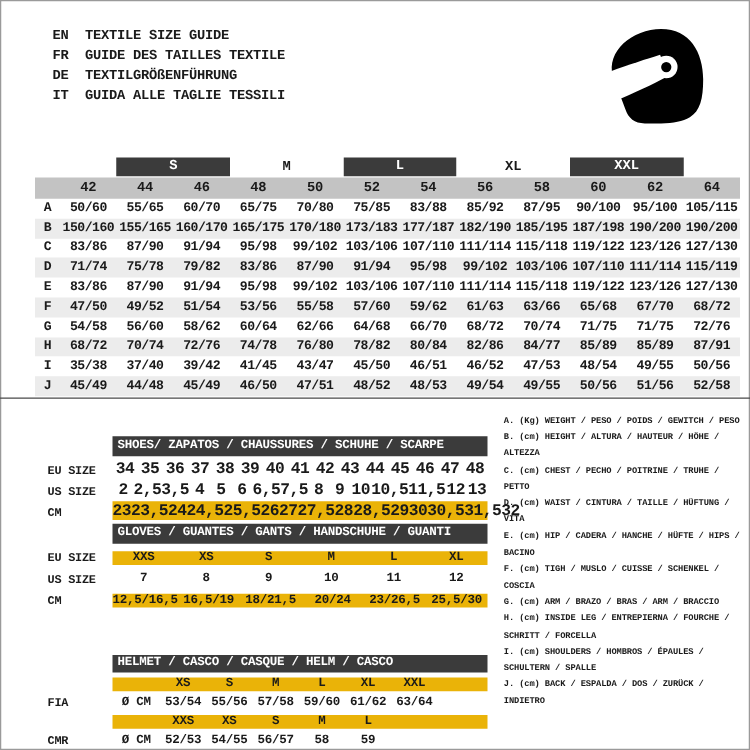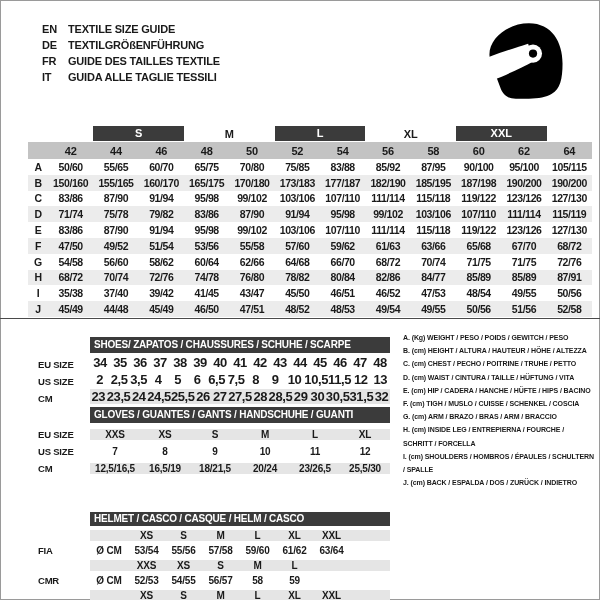--- a/index.html
+++ b/index.html
@@ -1,18 +1,18 @@
 <!DOCTYPE html>
 <html><head>
 <meta charset="utf-8">
 <style>
   html,body{margin:0;padding:0;background:#fff;}
   #canvas{
     position:relative;width:600px;height:600px;background:#ffffff;overflow:hidden;
-    font-family:Liberation Sans, sans-serif;
+    font-family:Liberation Mono, monospace;
     font-weight:bold;color:#1a1a1a;
     box-shadow:inset 0 0 0 1px #9a9a9a;
   }
   
   .lang-header{position:absolute;left:42px;top:21px;}
   .lang-row{display:flex;font-size:11px;line-height:16px;letter-spacing:-0.2px;}
   .lang-code{width:26px;}
   
   .helmet-pic{position:absolute;left:483px;top:15px;}
   
@@ -27,51 +27,51 @@
   
   .divider{position:absolute;left:0;top:318px;width:600px;height:1px;background:#4a4a4a;}
   
   .b-table{position:absolute;left:28px;width:362px;}
   #shoes-table{top:337px;}
   #gloves-table{top:407px;}
   #helmet-table{top:512px;}
   .bt-header{display:flex;}
   .bt-spacer{width:62px;}
   .bt-bar{width:300px;height:16px;line-height:16px;background:#3b3b3b;color:#fff;font-size:10px;
-          padding-left:4px;box-sizing:border-box;letter-spacing:-0.2px;white-space:nowrap;}
+          padding-left:4px;box-sizing:border-box;letter-spacing:-0.2px;white-space:nowrap;margin-top:12px;}
   .bt-row{display:flex;height:17px;align-items:flex-end;}
   #helmet-table .bt-row{height:15px;}
   #helmet-table .bt-bar{height:14px;line-height:14px;}
   .bt-side{width:62px;font-size:9.5px;letter-spacing:-0.2px;padding-left:10px;box-sizing:border-box;
            display:flex;align-items:center;}
   .bt-cells{width:300px;display:grid;align-items:center;text-align:center;}
-  .bt-cells.shaded{background:#e5e5e5;}
+  .bt-cells.shaded{background:#eab308;}
   #shoes-table .bt-cells{grid-template-columns:repeat(15,1fr);font-size:13px;letter-spacing:-0.4px;}
   #gloves-table .bt-cells{grid-template-columns:repeat(6,1fr);font-size:10px;letter-spacing:-0.2px;}
   #helmet-table .bt-cells{grid-template-columns:38px repeat(6,37px) 1fr;font-size:10px;letter-spacing:-0.2px;}
   
   .legend{position:absolute;left:403px;top:331px;width:192px;font-size:7px;line-height:13.2px;letter-spacing:-0.1px;}
 </style>
 </head>
 <body>
 
 <div id="canvas">
 
   <div class="lang-header" id="lang-header">
       <div class="lang-row">
         <div class="lang-code">EN</div>
         <div class="lang-title">TEXTILE SIZE GUIDE</div>
       </div>
       <div class="lang-row">
+        <div class="lang-code">FR</div>
+        <div class="lang-title">GUIDE DES TAILLES TEXTILE</div>
+      </div>
+      <div class="lang-row">
         <div class="lang-code">DE</div>
         <div class="lang-title">TEXTILGRÖßENFÜHRUNG</div>
-      </div>
-      <div class="lang-row">
-        <div class="lang-code">FR</div>
-        <div class="lang-title">GUIDE DES TAILLES TEXTILE</div>
       </div>
       <div class="lang-row">
         <div class="lang-code">IT</div>
         <div class="lang-title">GUIDA ALLE TAGLIE TESSILI</div>
       </div>
     </div>
 
   <div class="helmet-pic">
     <svg width="82" height="92" viewBox="0 0 100 100" aria-hidden="true">
       <path d="M56 4 C84 4 97 27 97 53 C97 72 94 84 84 90 C77 94 68 96 56 96 L40 96 C30 96 24 91 21 82 L9 50 C2 26 28 4 56 4 Z" fill="#000"></path>

